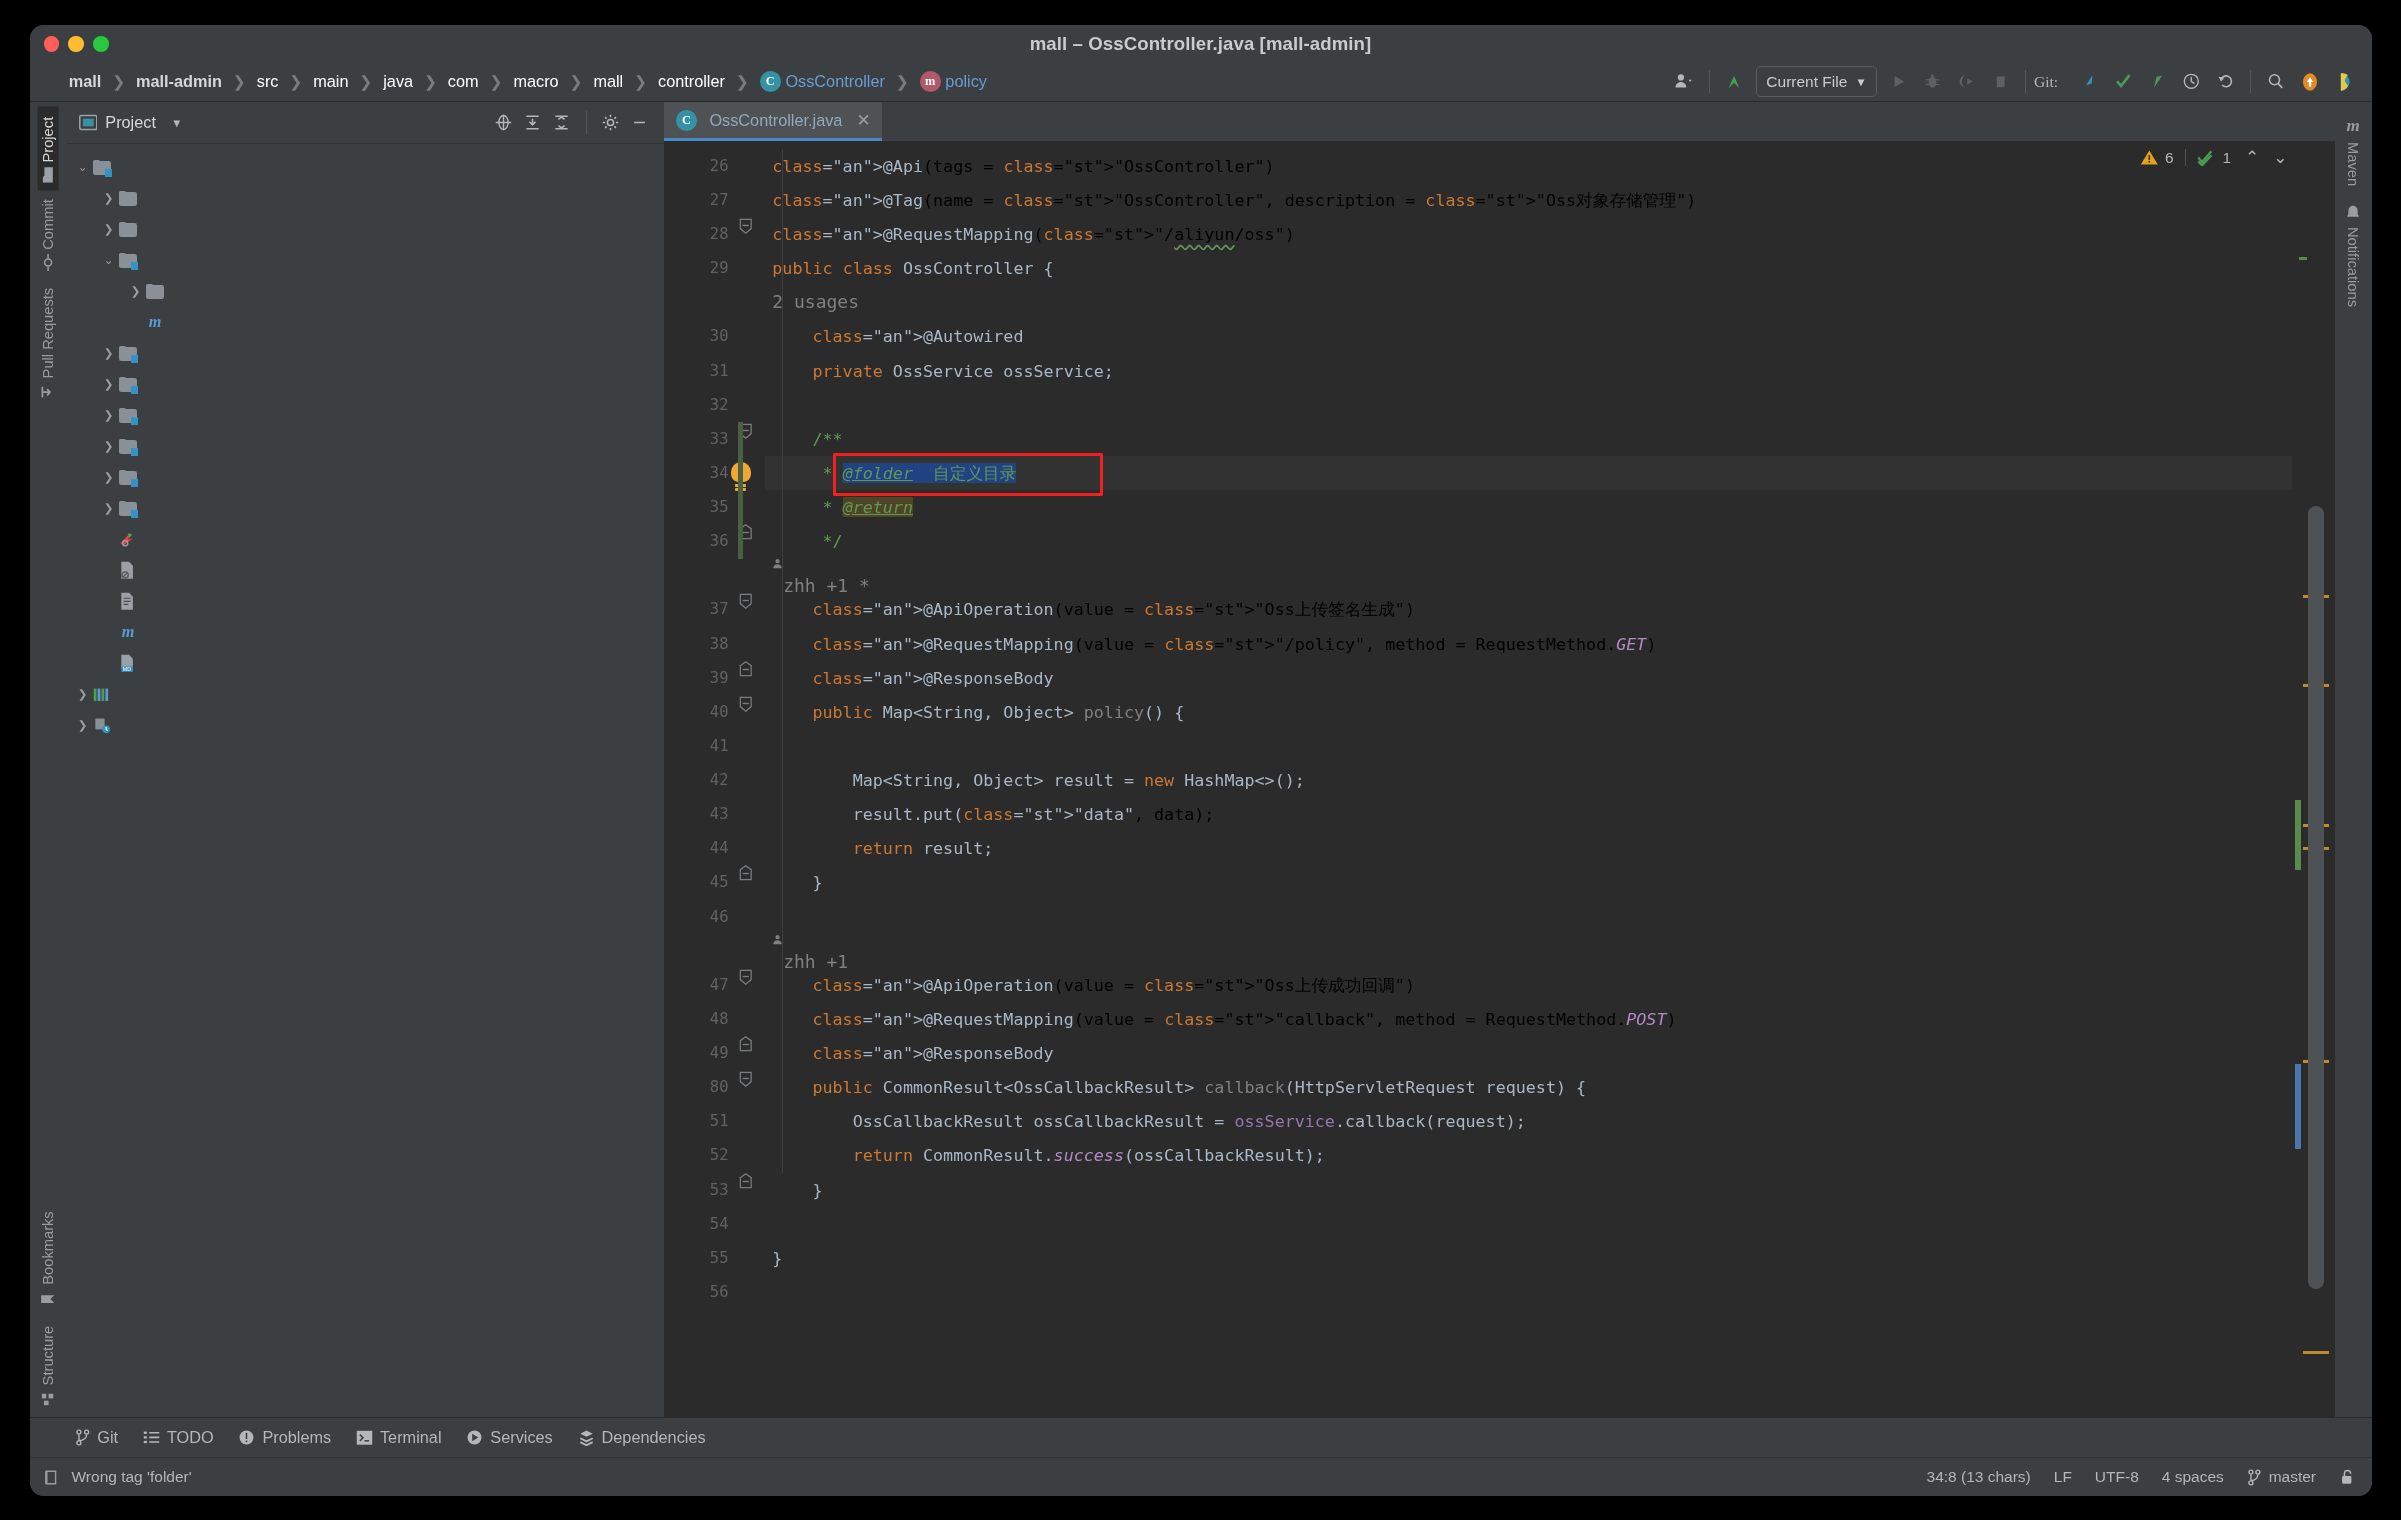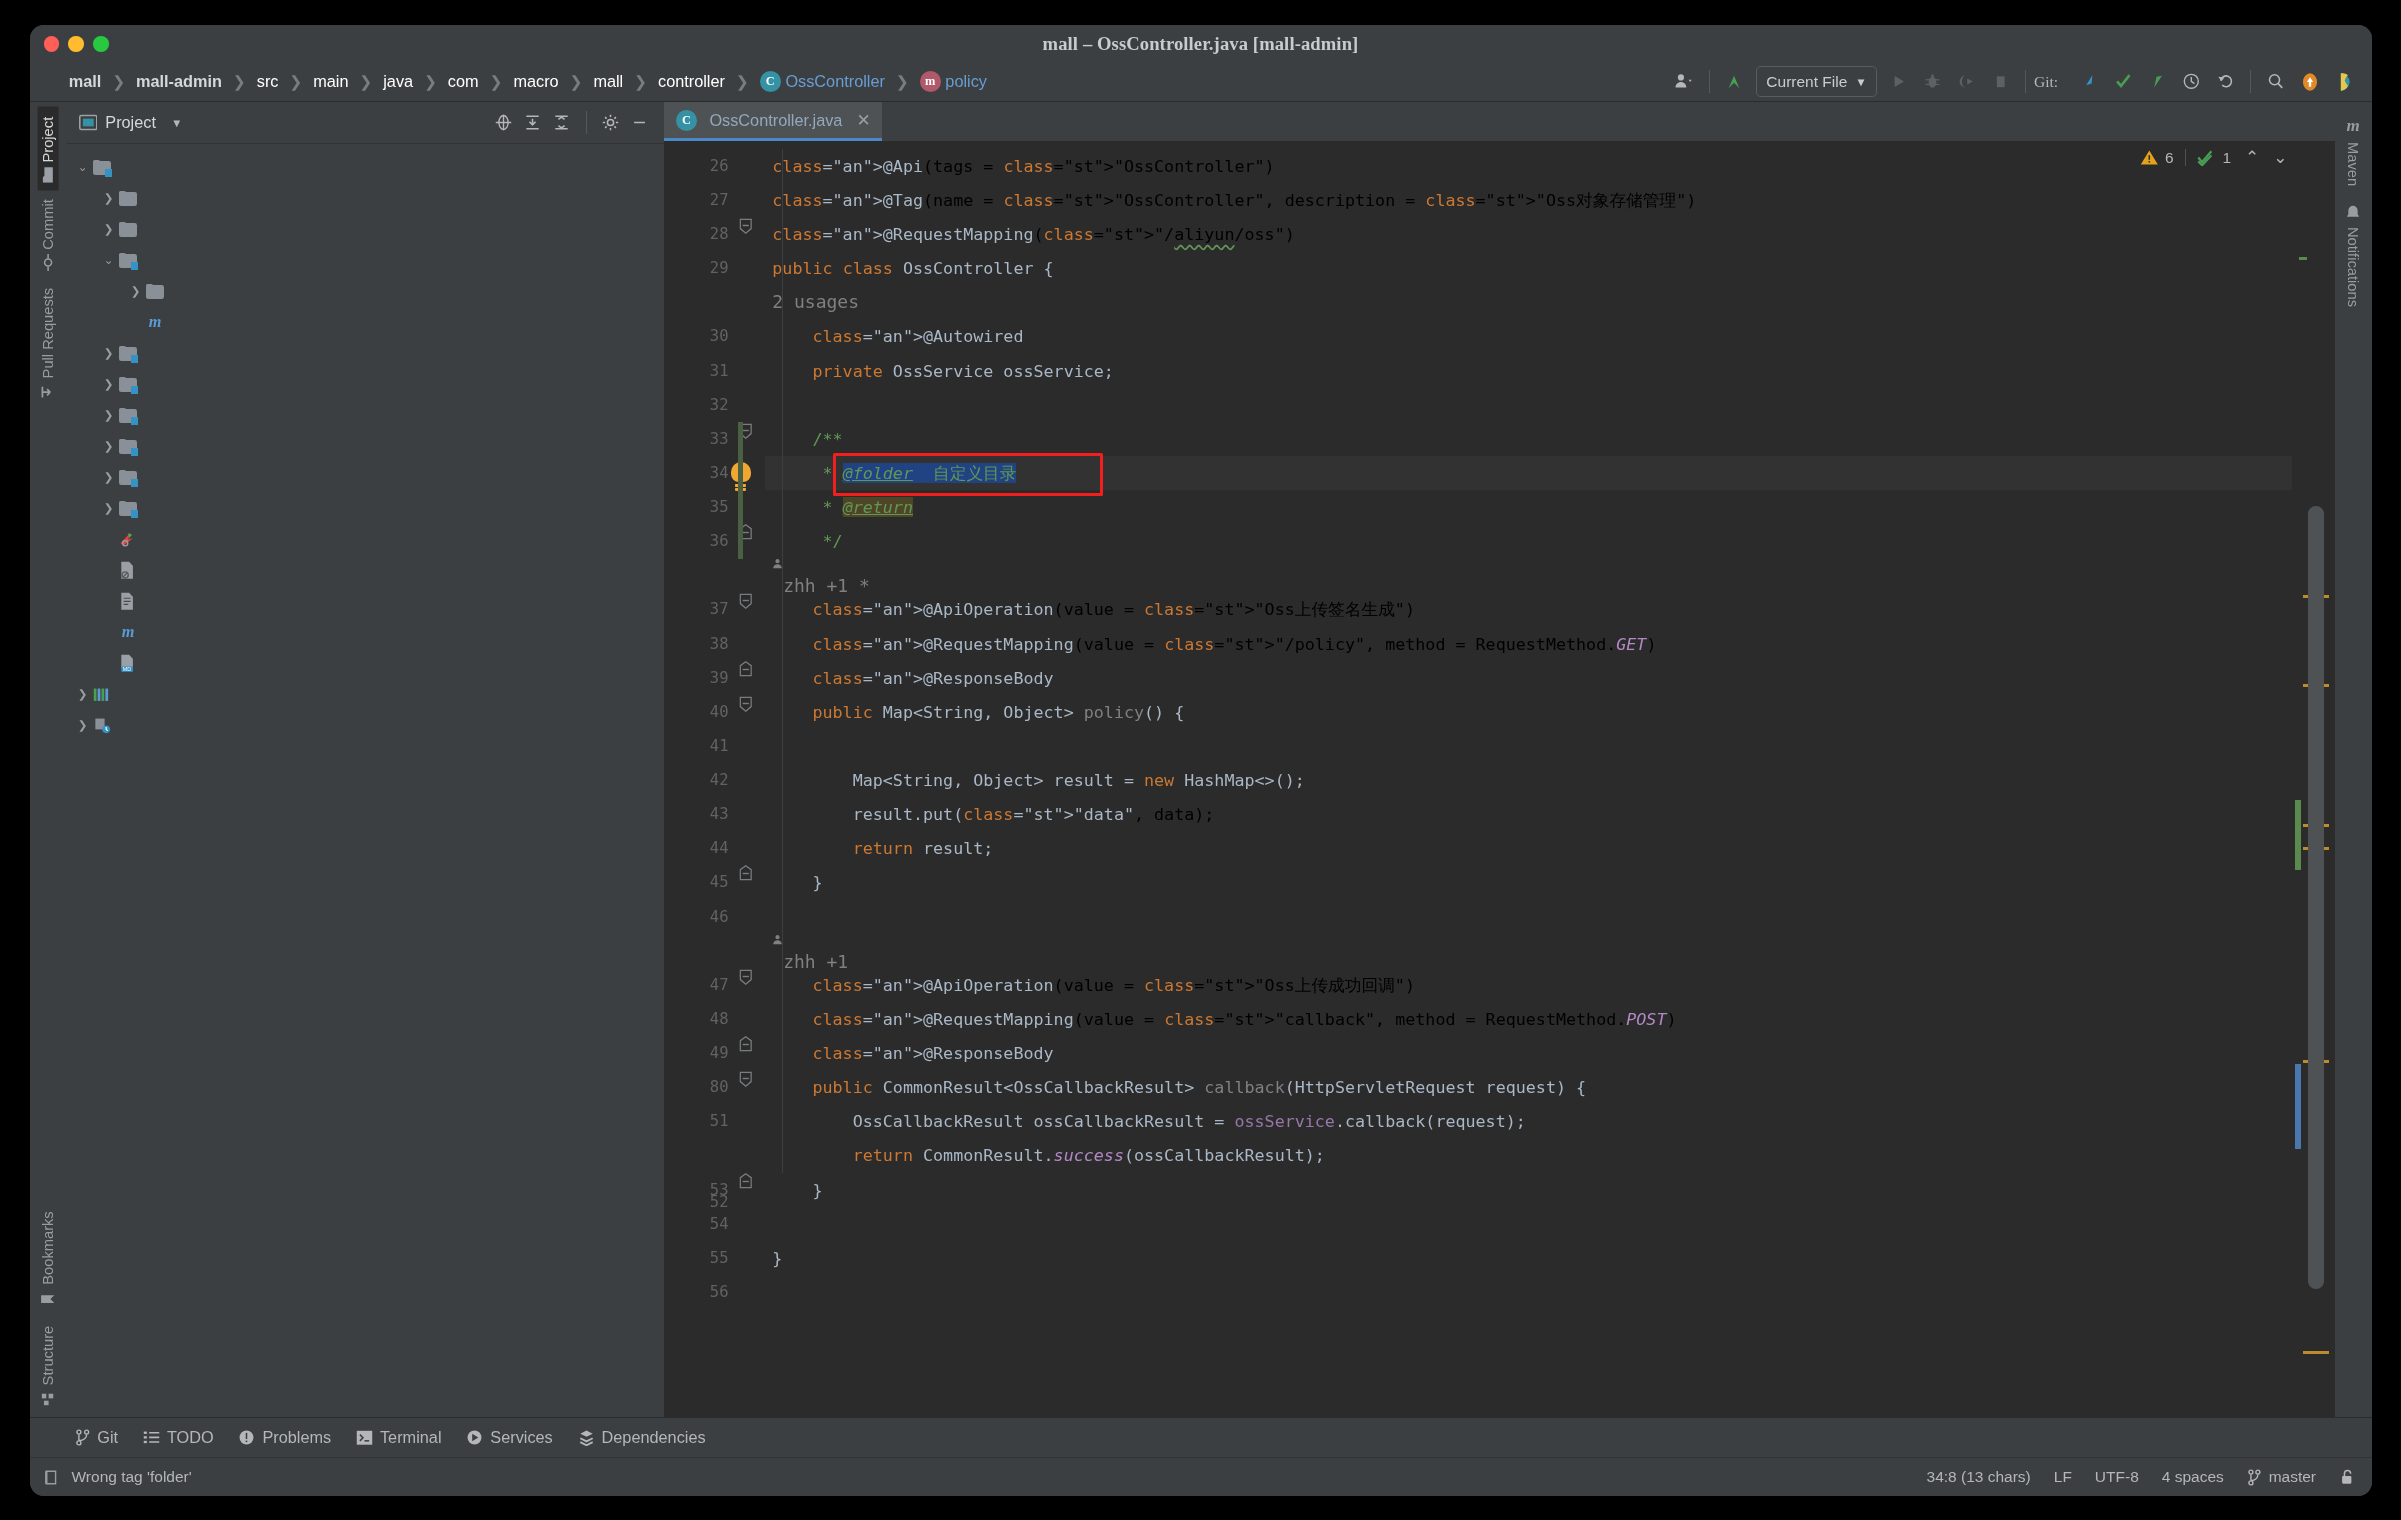--- a/index.html
+++ b/index.html
@@ -20,21 +20,20 @@
   .titlebar{
     height:37px; background:#3c3f41; position:relative; flex:0 0 37px;
     display:flex; align-items:center;
   }
   .traffic{ position:absolute; left:14px; top:11px; display:flex; gap:9.3px; }
   .tl{ width:15.5px; height:15.5px; border-radius:50%; }
   .tl.r{ background:#ff5f57; } .tl.y{ background:#febc2e; } .tl.g{ background:#28c840; }
   .title-text{
     width:100%; text-align:center; color:#c9ccce; font-size:18.6px; font-weight:700;
     letter-spacing:0.1px;
-    font-family:Liberation Serif, serif;
   }
 
   
   .navbar{
     height:40px; flex:0 0 40px; background:#3c3f41;
     display:flex; align-items:center; padding:0 11px 0 33px;
     border-bottom:0.8px solid #2b2b2b;
   }
   .crumbs{ display:flex; align-items:center; gap:1.6px; }
   .crumb{ color:#ffffff; font-size:16.3px; padding:2.3px 6.2px; border-radius:3.1px; white-space:nowrap;}
@@ -718,21 +717,21 @@
               </svg>
             </div>
             <div class="lineno" style="top: 929px; line-height: 34px;">80</div>
             <div class="foldmark" style="top: 929px; line-height: 34px;">
               <svg width="15.5" height="17" viewBox="0 0 20 22">
                 <path d="M3 3 L17 3 L17 15 L10 21 L3 15 Z" stroke="#7a7d7f" stroke-width="1.6" fill="none"></path>
                 <path d="M6 11 h8" stroke="#7a7d7f" stroke-width="1.8"></path>
               </svg>
             </div>
             <div class="lineno" style="top: 963px; line-height: 34px;">51</div>
-            <div class="lineno" style="top: 997px; line-height: 34px; margin-top: 47px;">52</div>
+            <div class="lineno" style="top: 997px; line-height: 34px;">52</div>
             <div class="lineno" style="top: 1032px; line-height: 34px;">53</div>
             <div class="foldmark" style="top: 1032px; line-height: 34px;">
               <svg width="15.5" height="17" viewBox="0 0 20 22">
                 <path d="M3 19 L3 6 L10 1 L17 6 L17 19 Z" stroke="#7a7d7f" stroke-width="1.6" fill="none"></path>
                 <path d="M6 11 h8" stroke="#7a7d7f" stroke-width="1.8"></path>
               </svg>
             </div>
             <div class="lineno" style="top: 1066px; line-height: 34px;">54</div>
             <div class="lineno" style="top: 1100px; line-height: 34px;">55</div>
             <div class="lineno" style="top: 1134px; line-height: 34px;">56</div>

